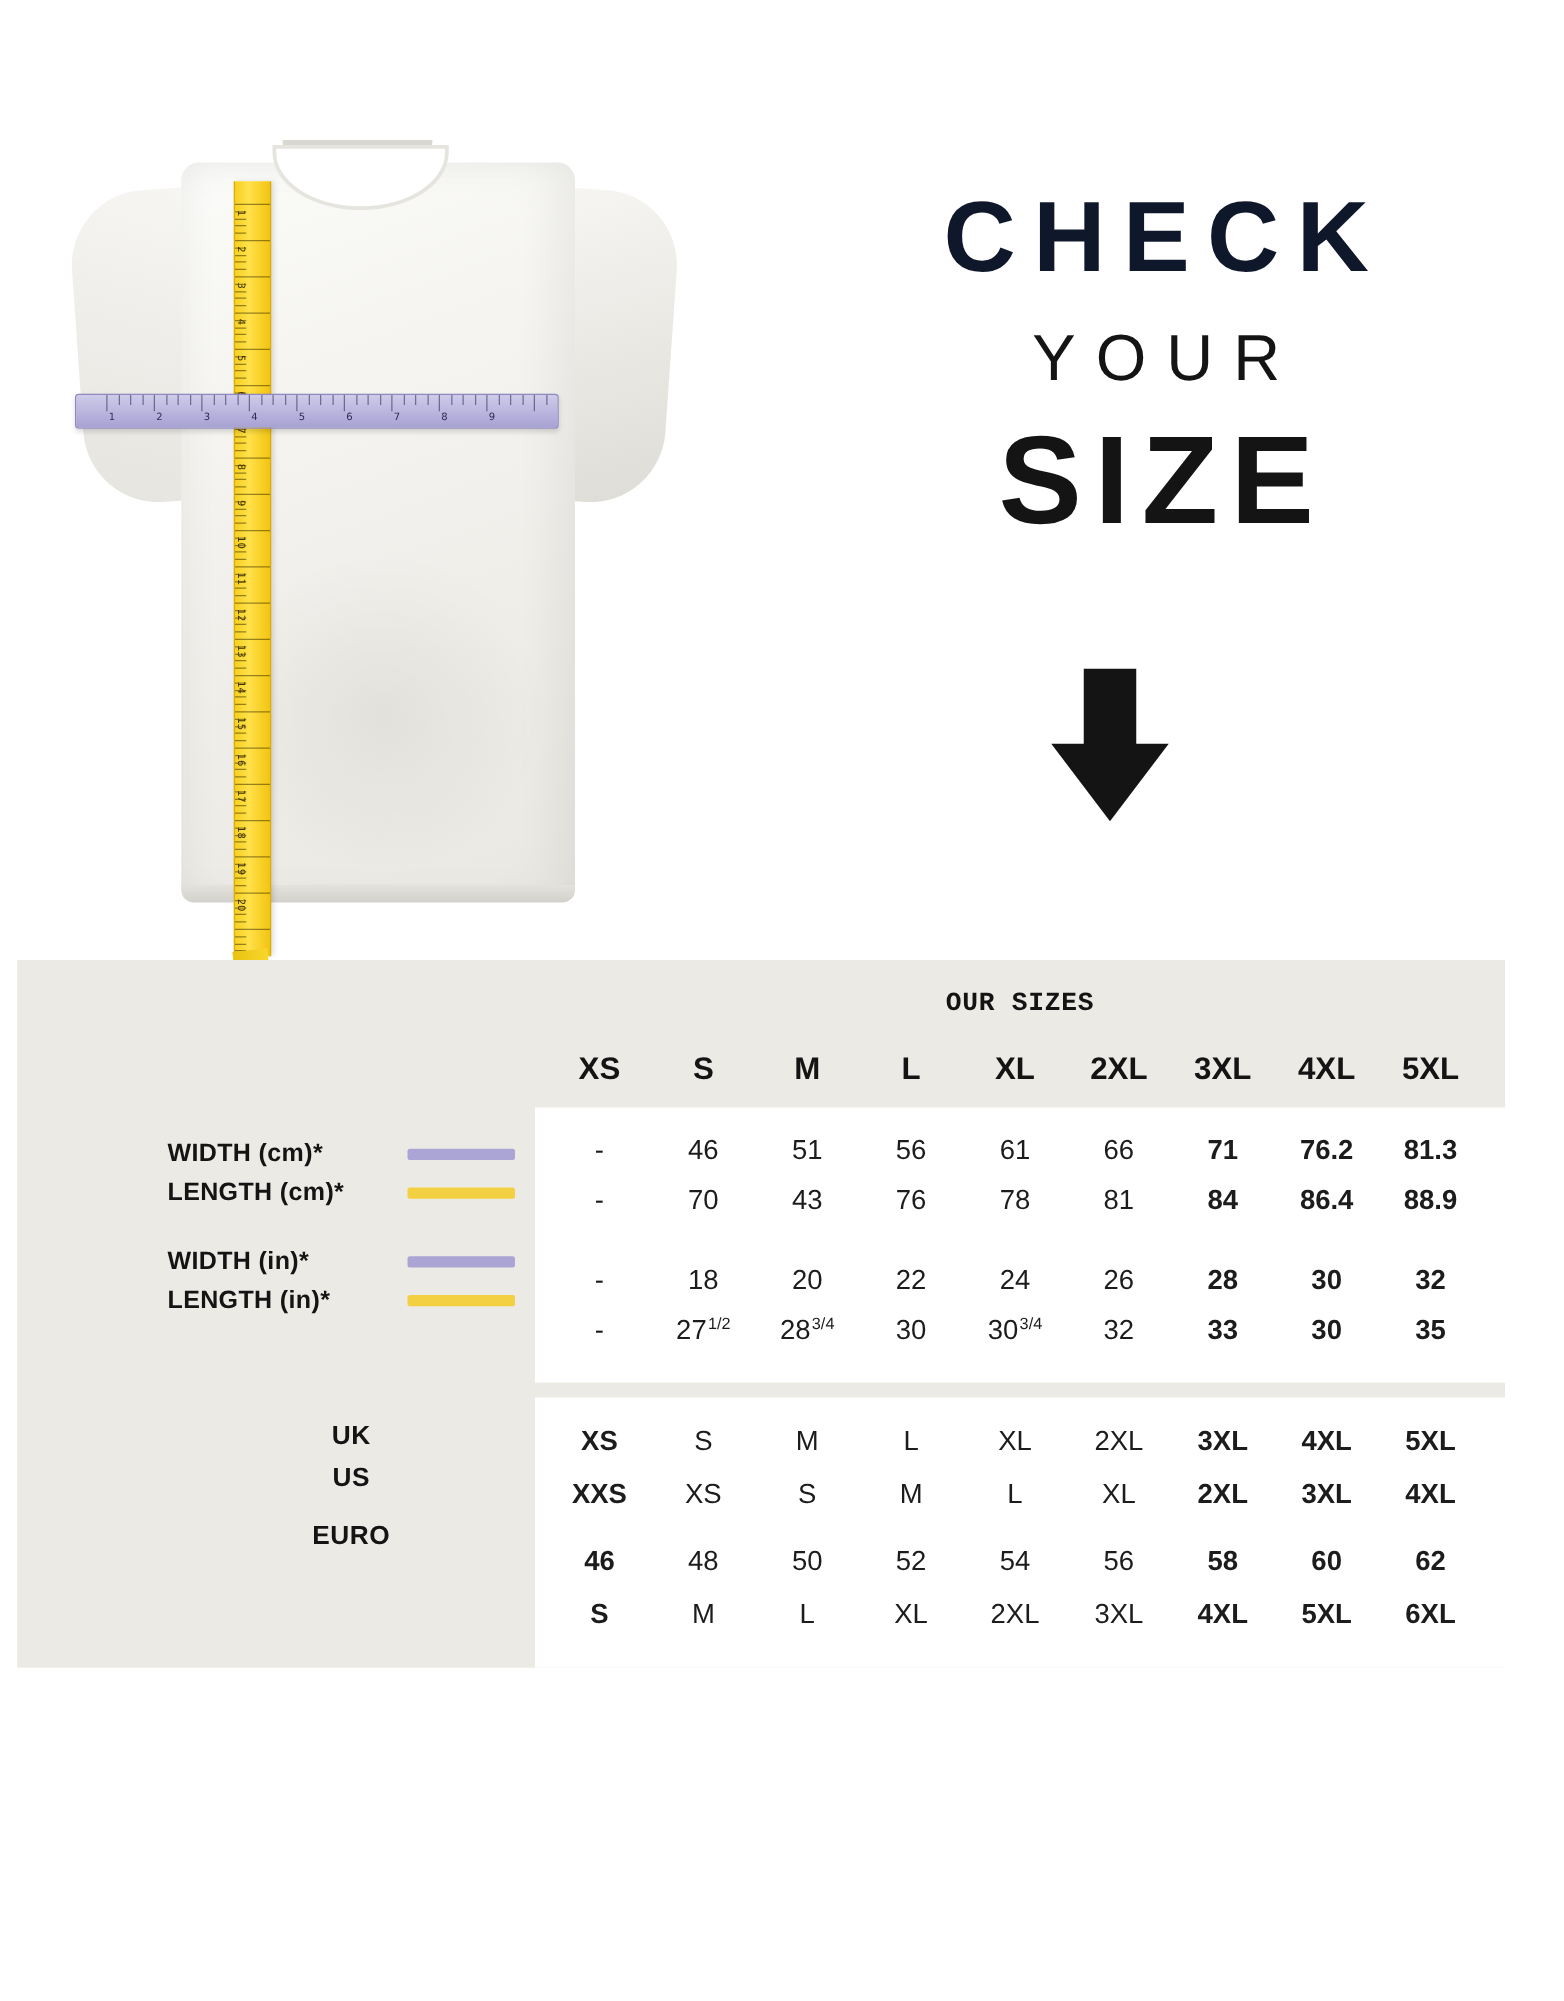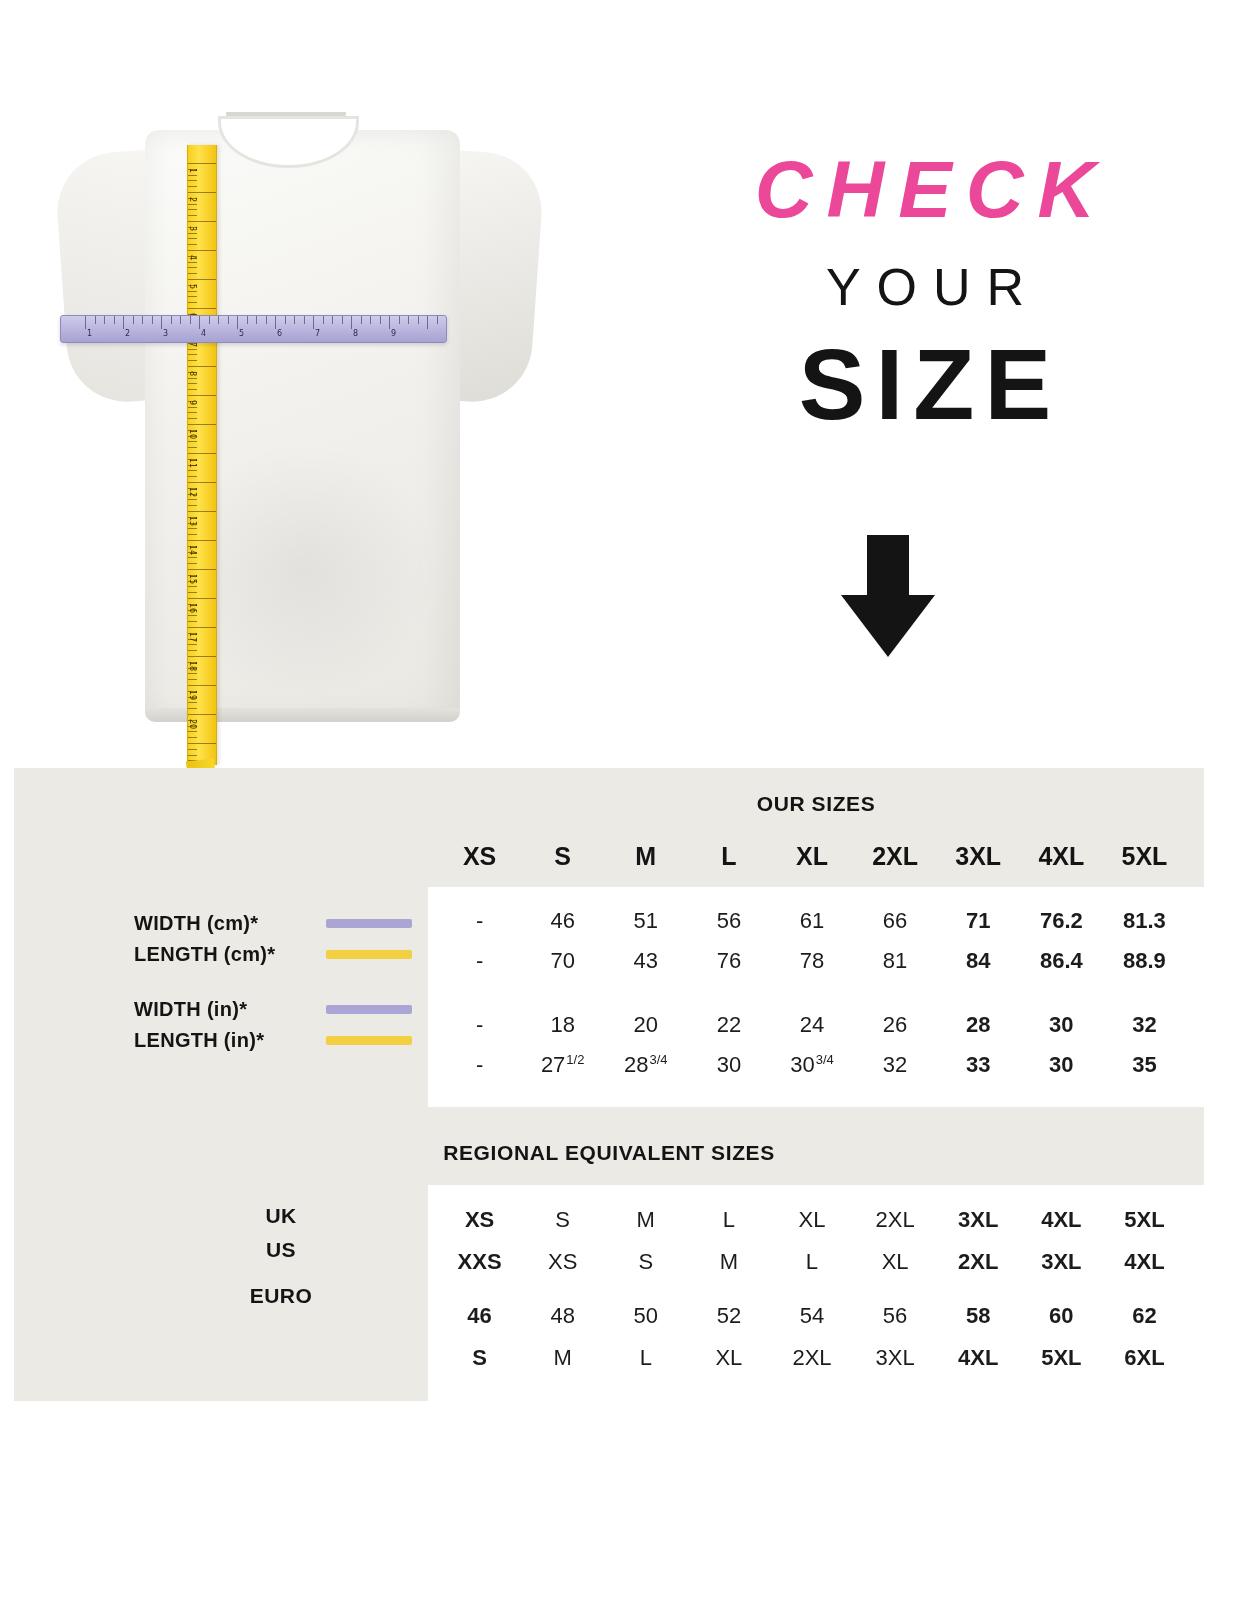--- a/index.html
+++ b/index.html
@@ -181,24 +181,23 @@
     position: absolute;
     left: 640px;
     top: 150px;
     width: 570px;
     text-align: center;
   }
   .h-check {
     font-size: 80px;
     font-weight: bold;
     letter-spacing: 14px;
-    color: #ec4899;
+    color: #0f172a;
     line-height: 1.0;
     margin-left: 14px;
-    font-style: italic;
   }
   .h-your {
     font-size: 52px;
     font-weight: normal;
     letter-spacing: 16px;
     color: #141414;
     line-height: 1.5;
     margin-top: 18px;
     margin-left: 16px;
   }
@@ -245,20 +244,21 @@
     width: 1190px;
     background: #eceae4;
   }
   .band-title {
     text-align: center;
     font-size: 21px;
     font-weight: bold;
     letter-spacing: 0.6px;
     color: #141414;
     padding: 24px 0 20px 0;
+    font-family: Liberation Mono, monospace;
   }
   .band-title.second {
     padding: 22px 0 20px 0;
   }
 
   .grid {
     display: grid;
     grid-template-columns: 414px 1fr;
   }
   .labelcol {
@@ -640,21 +640,20 @@
             <div class="cell bold">30</div>
             <div class="cell bold">35</div>
           </div>
         <div class="pad-bot"></div>
       </div>
     </div>
   </div>
 
   <div class="section-break"></div>
 
-  <div class="band-title second">REGIONAL EQUIVALENT SIZES</div>
 
   <div class="grid">
     <div class="labelcol">
       <div class="pad-top"></div>
       <div class="reg-lbl-row">
         <span class="reg-lbl-text">UK</span>
       </div>
       <div class="reg-lbl-row">
         <span class="reg-lbl-text">US</span>
       </div>

